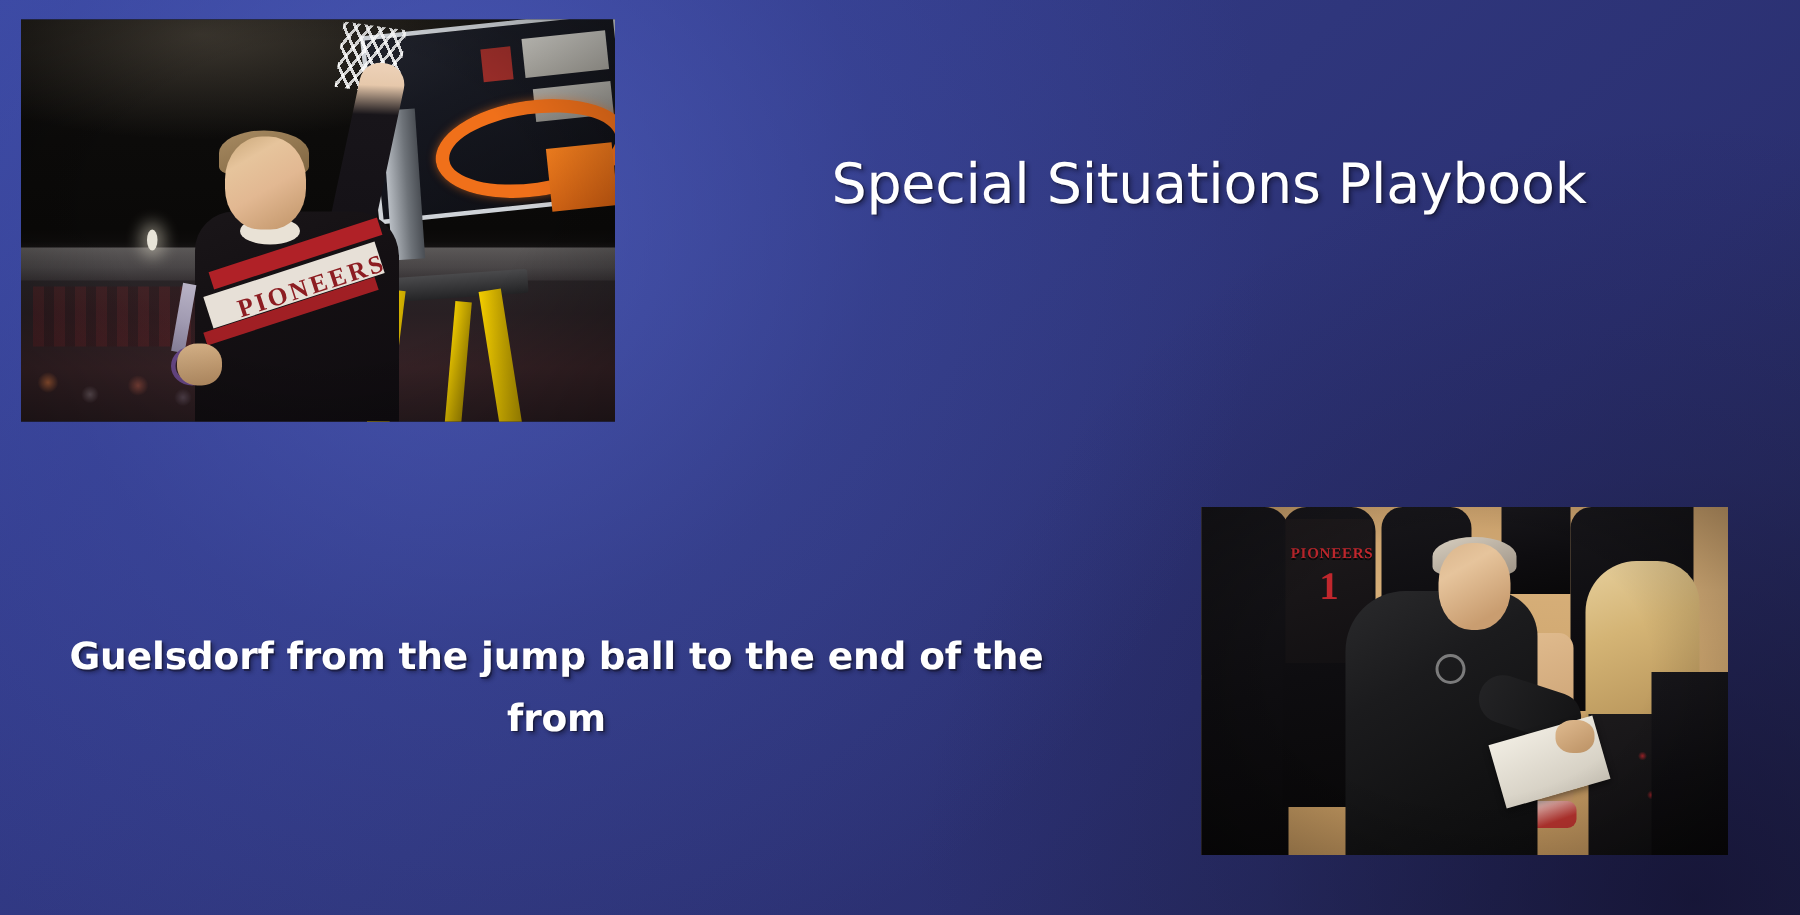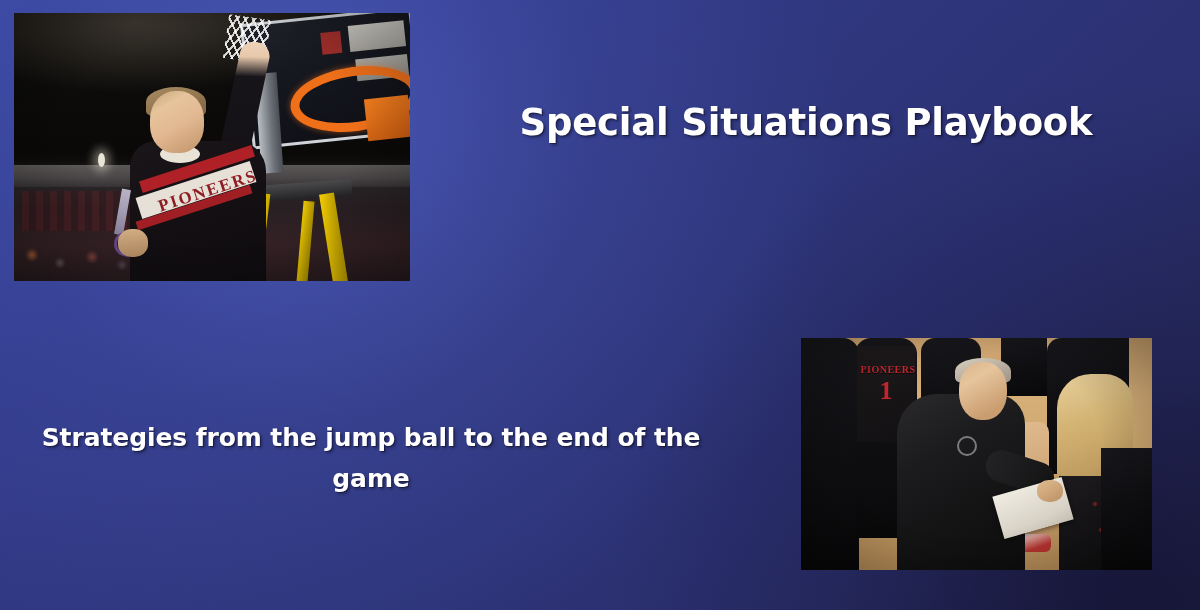--- a/index.html
+++ b/index.html
@@ -437,21 +437,21 @@
   .title-block {
     position: absolute;
     left: 450px;
     top: 98px;
     width: 712px;
     text-align: center;
   }
   .title-line {
     color: #ffffff;
     font-family: "DejaVu Sans", "Liberation Sans", sans-serif;
-    font-weight: bold;
+    font-weight: normal;
     font-size: 37px;
     line-height: 50px;
     letter-spacing: -0.2px;
     text-shadow:
       1px 1px 0 rgba(20,20,45,.55),
       2px 2px 3px rgba(12,12,32,.45);
   }
 
   .subtitle-block {
     position: absolute;
@@ -514,22 +514,22 @@
       <div class="hand-low"></div>
     </div>
     <div class="photo-vig"></div>
   </div>
 
   <div class="title-block">
     <div class="title-line">Special Situations Playbook</div>
   </div>
 
   <div class="subtitle-block">
-    <div class="subtitle-line">Strategies from the jump ball to the end of the</div>
-    <div class="subtitle-line">game</div>
+    <div class="subtitle-line">Guelsdorf from the jump ball to the end of the</div>
+    <div class="subtitle-line">from</div>
   </div>
 
   <div class="photo" id="photo-huddle">
     <div class="scene">
       <div class="court-line"></div>
 
       <div class="p-dark p4"></div>
       <div class="p-dark p5"></div>
       <div class="p-dark p3"></div>
       <div class="leg-bare"></div>

